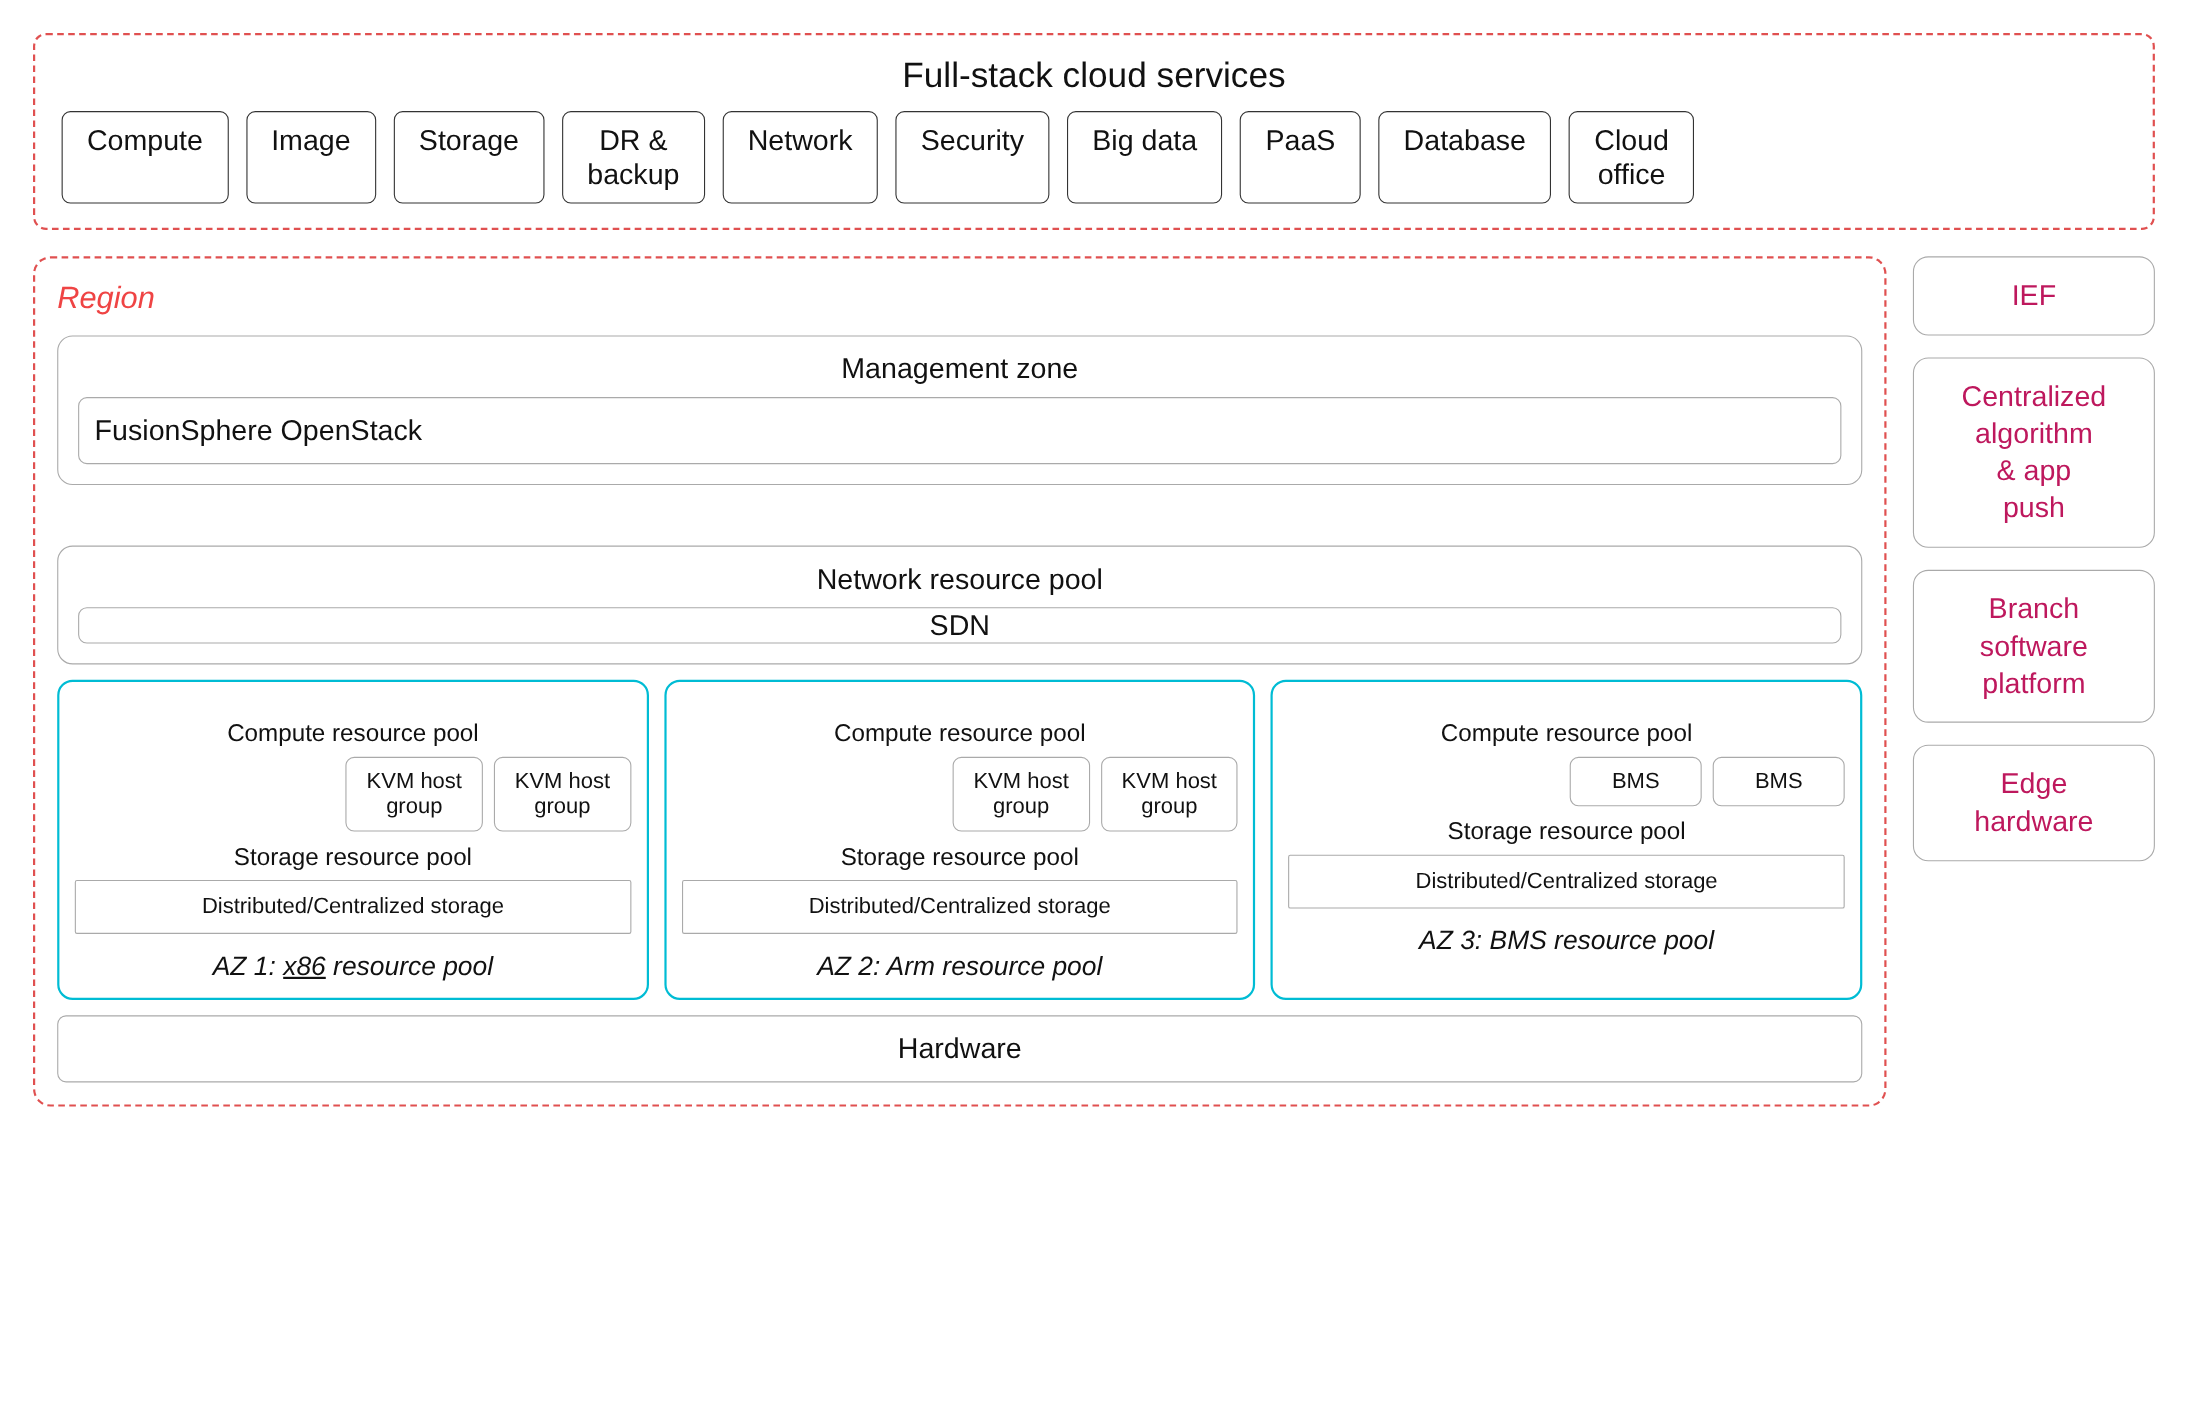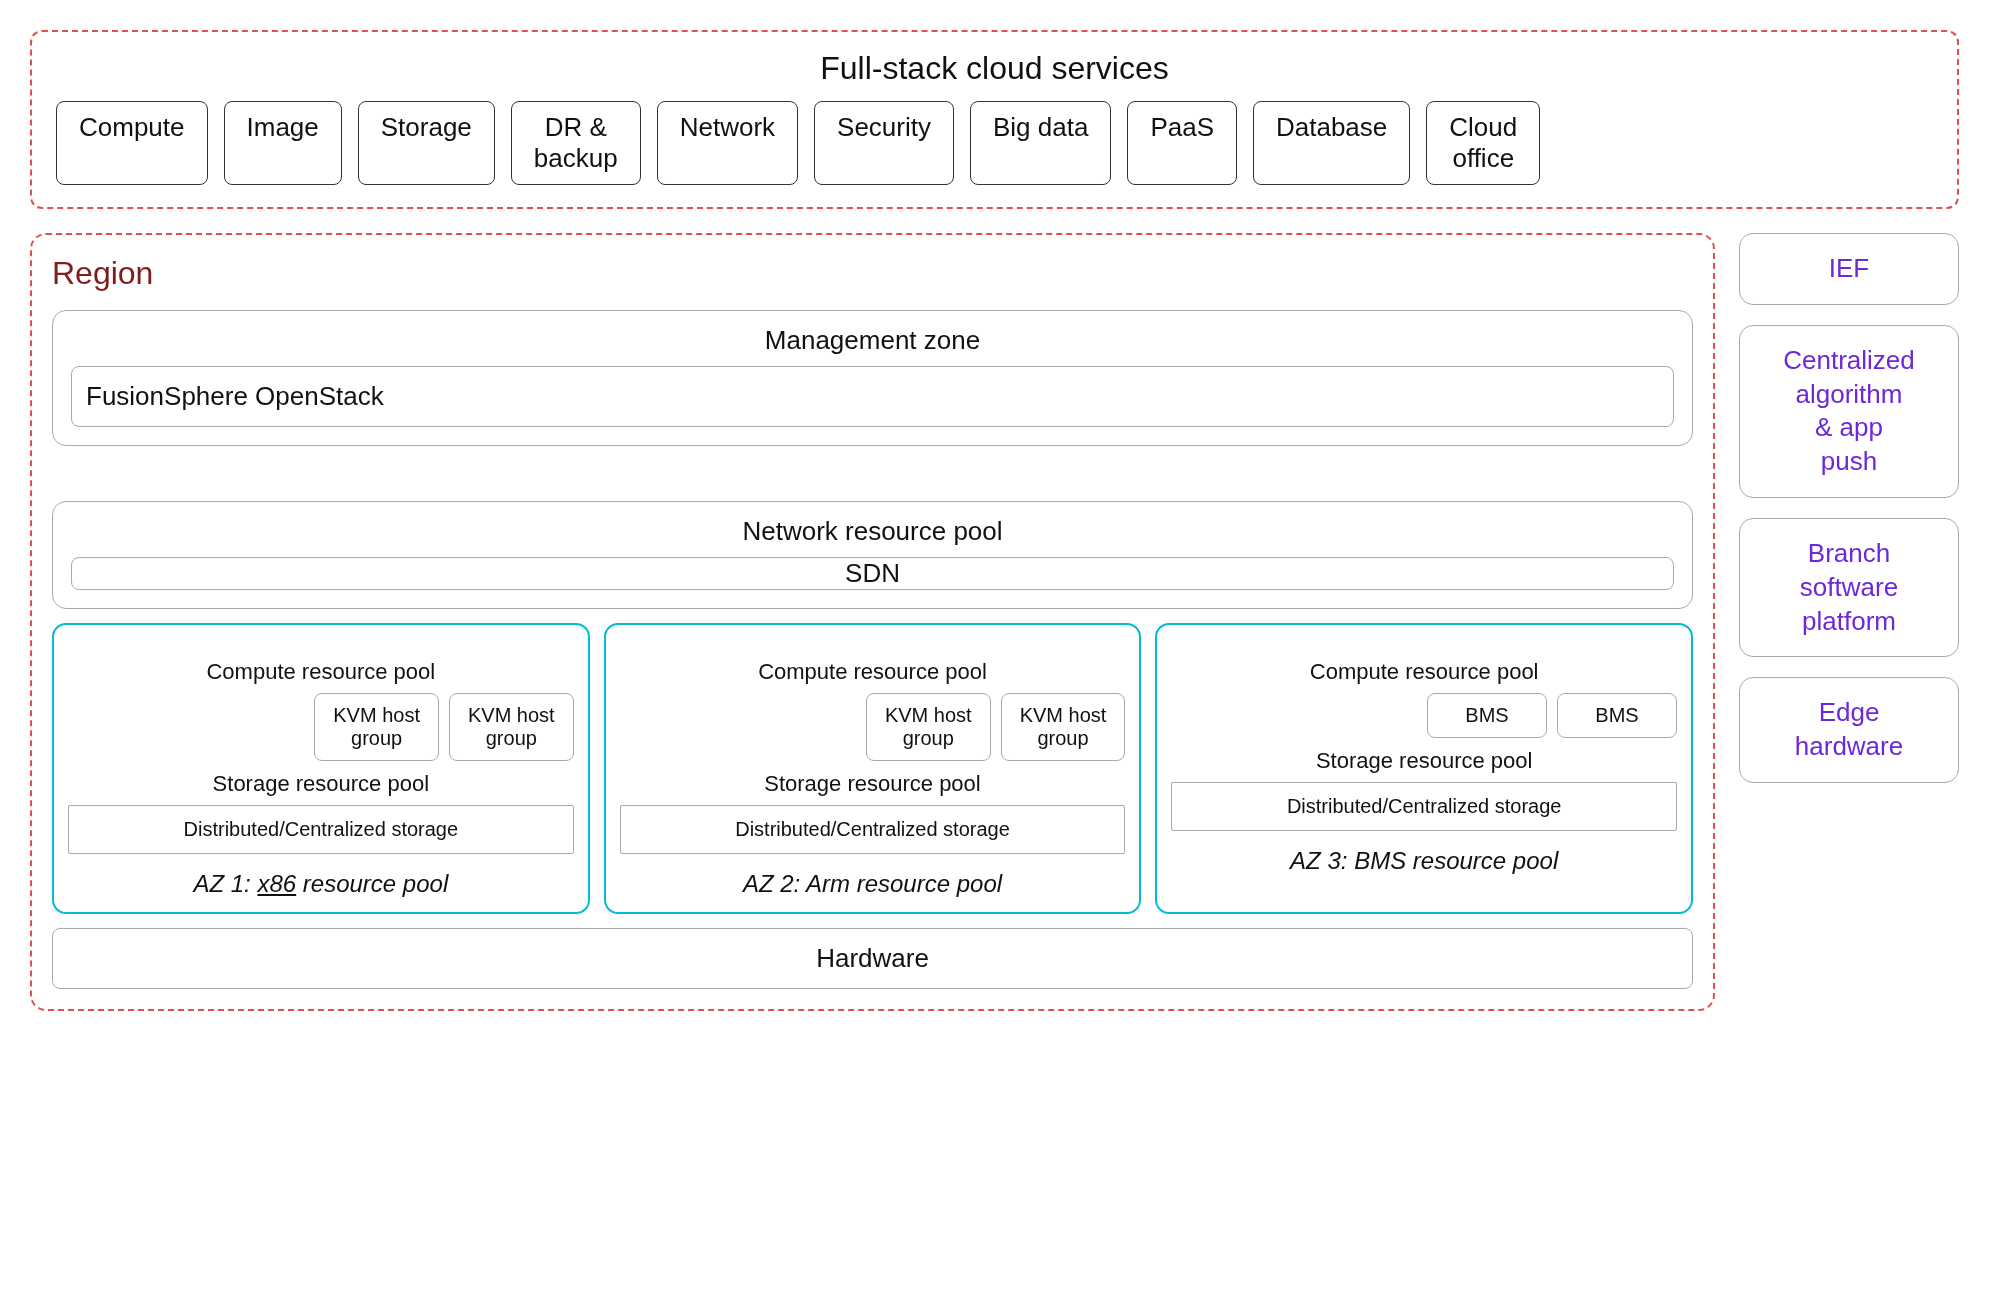--- a/index.html
+++ b/index.html
@@ -64,24 +64,25 @@
       border: 2px dashed #e05050;
       border-radius: 16px;
       padding: 20px 20px 20px 20px;
       display: flex;
       flex-direction: column;
       gap: 14px;
       position: relative;
     }
 
     .region-label {
-      font-size: 32px;
+      font-size: 28px;
       font-weight: normal;
-      color: #7f1d1d;
+      color: #ef4444;
       margin-bottom: 4px;
+      font-style: italic;
     }
 
     
     .management-zone {
       border: 1.5px solid #aaa;
       border-radius: 14px;
       padding: 14px 18px 18px 18px;
       display: flex;
       flex-direction: column;
       gap: 10px;
@@ -226,21 +227,21 @@
       width: 220px;
       padding-top: 0;
     }
 
     .sidebar-box {
       border: 1.5px solid #aaa;
       border-radius: 14px;
       padding: 18px 14px;
       text-align: center;
       font-size: 26px;
-      color: #6d28d9;
+      color: #be185d;
       line-height: 1.3;
     }
   </style>
 </head>
 <body>
 
 <div class="top-section">
   <div class="top-title">Full-stack cloud services</div>
   <div class="service-pills">
     <div class="service-pill">Compute</div>

